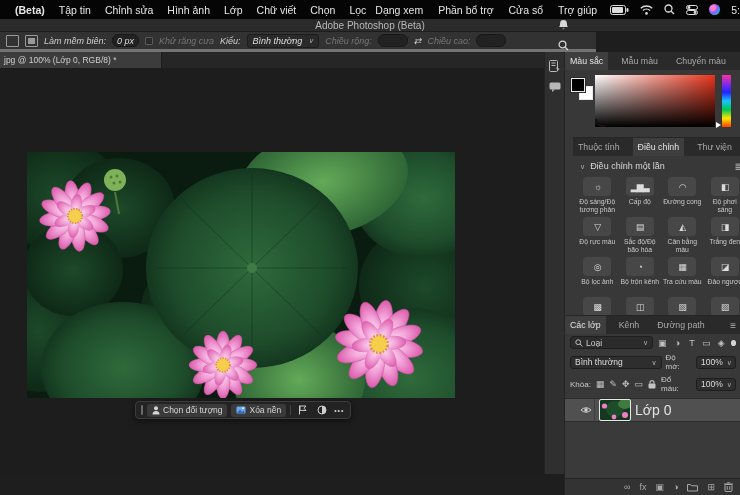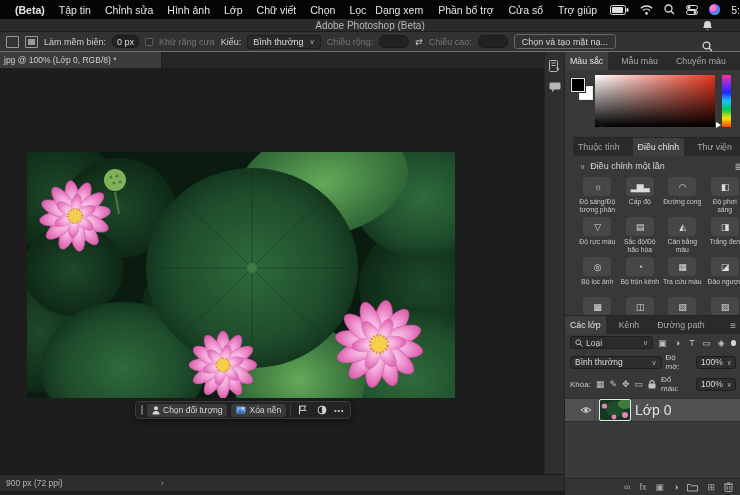--- a/index.html
+++ b/index.html
@@ -18,23 +18,23 @@
   .sicon { display:inline-flex; align-items:center; justify-content:center; }
   .siri-dot { width:11px; height:11px; border-radius:50%;
     background:radial-gradient(circle at 35% 35%, #ff7ad0 0 25%, #8a5cf5 45%, #2aa8f0 70%, #79d45e 100%); }
 
   
   .titlebar { position:absolute; top:19px; left:0; width:740px; height:13px; background:#2b2b2b;
     display:flex; align-items:center; justify-content:center; color:#b8b8b8; font-size:10px;
     border-bottom:1px solid #1c1c1c; }
 
   
-  .optionsbar { position:absolute; top:32px; left:0; width:740px; height:20px; background:#323232;
-    border-bottom:1px solid #737373; display:flex; align-items:center; padding:0 6px; gap:6px;
-    color:#cfcfcf; font-size:9px; }
+  .optionsbar { position:absolute; top:32px; left:0; width:596px; height:20px; background:#323232;
+    border-bottom:3px solid #737373; display:flex; align-items:center; padding:0 6px; gap:6px;
+    color:#cfcfcf; font-size:9px;font-style:italic; }
   .ob-label { white-space:nowrap; }
   .dim { color:#757575; }
   .inbox { background:#222; border:1px solid #191919; border-radius:6px; height:13px;
     display:flex; align-items:center; padding:0 4px; color:#ddd; }
   .inbox.empty { width:30px; }
   .obsel { background:#2a2a2a; border:1px solid #1c1c1c; border-radius:3px; height:14px;
     display:flex; align-items:center; gap:6px; padding:0 5px; color:#ddd; }
   .chev { font-size:7px; color:#aaa; line-height:1; }
   .checkbox { width:8px; height:8px; border:1px solid #5a5a5a; border-radius:1px; background:#2a2a2a; }
   .tool-ic { width:13px; height:12px; border:1px solid #9a9a9a; border-radius:1px; position:relative; }
@@ -212,21 +212,20 @@
     <span class="ob-label">Kiểu:</span>
     <span class="obsel">
       <span>Bình thường</span>
       <span class="chev">∨</span>
     </span>
     <span class="ob-label dim">Chiều rộng:</span>
     <span class="inbox empty"></span>
     <span class="ob-label">⇄</span>
     <span class="ob-label dim">Chiều cao:</span>
     <span class="inbox empty"></span>
-    <span class="btn-outline">Chọn và tạo mặt nạ...</span>
     <span class="ob-spacer"></span>
     <div class="ob-right">
       <span class="sicon">
         <svg width="11" height="12" viewBox="0 0 11 12">
             <path d="M4 1h3v3l3 6a1 1 0 0 1-1 1.5H2A1 1 0 0 1 1 10l3-6z" fill="#d9d9d9"></path>
           </svg>
       </span>
       <span class="pill">Chia sẻ</span>
       <span class="sicon">
         <svg width="11" height="12" viewBox="0 0 11 12">
@@ -368,24 +367,20 @@
       </span>
       <span class="tb-ico">
         <svg width="10" height="10" viewBox="0 0 10 10">
             <circle cx="5" cy="5" r="4" fill="none" stroke="#cfcfcf"></circle>
             <path d="M5 1a4 4 0 0 1 0 8z" fill="#cfcfcf"></path>
           </svg>
       </span>
       <span class="more">•••</span>
     </div>
 
-    <div class="statusbar">
-      <span>900 px (72 ppi)</span>
-      <span class="sb-chev">›</span>
-    </div>
   </div>
 
   <div class="dockstrip">
     <span>
       <svg width="11" height="12" viewBox="0 0 11 12">
           <rect x="0.5" y="0.5" width="8" height="11" rx="1" fill="none" stroke="#b8b8b8"></rect>
           <line x1="2.5" y1="3" x2="6.5" y2="3" stroke="#b8b8b8"></line>
           <line x1="2.5" y1="5.5" x2="6.5" y2="5.5" stroke="#b8b8b8"></line>
           <path d="M7 7l3.5 2-2 2z" fill="#b8b8b8"></path>
         </svg>

